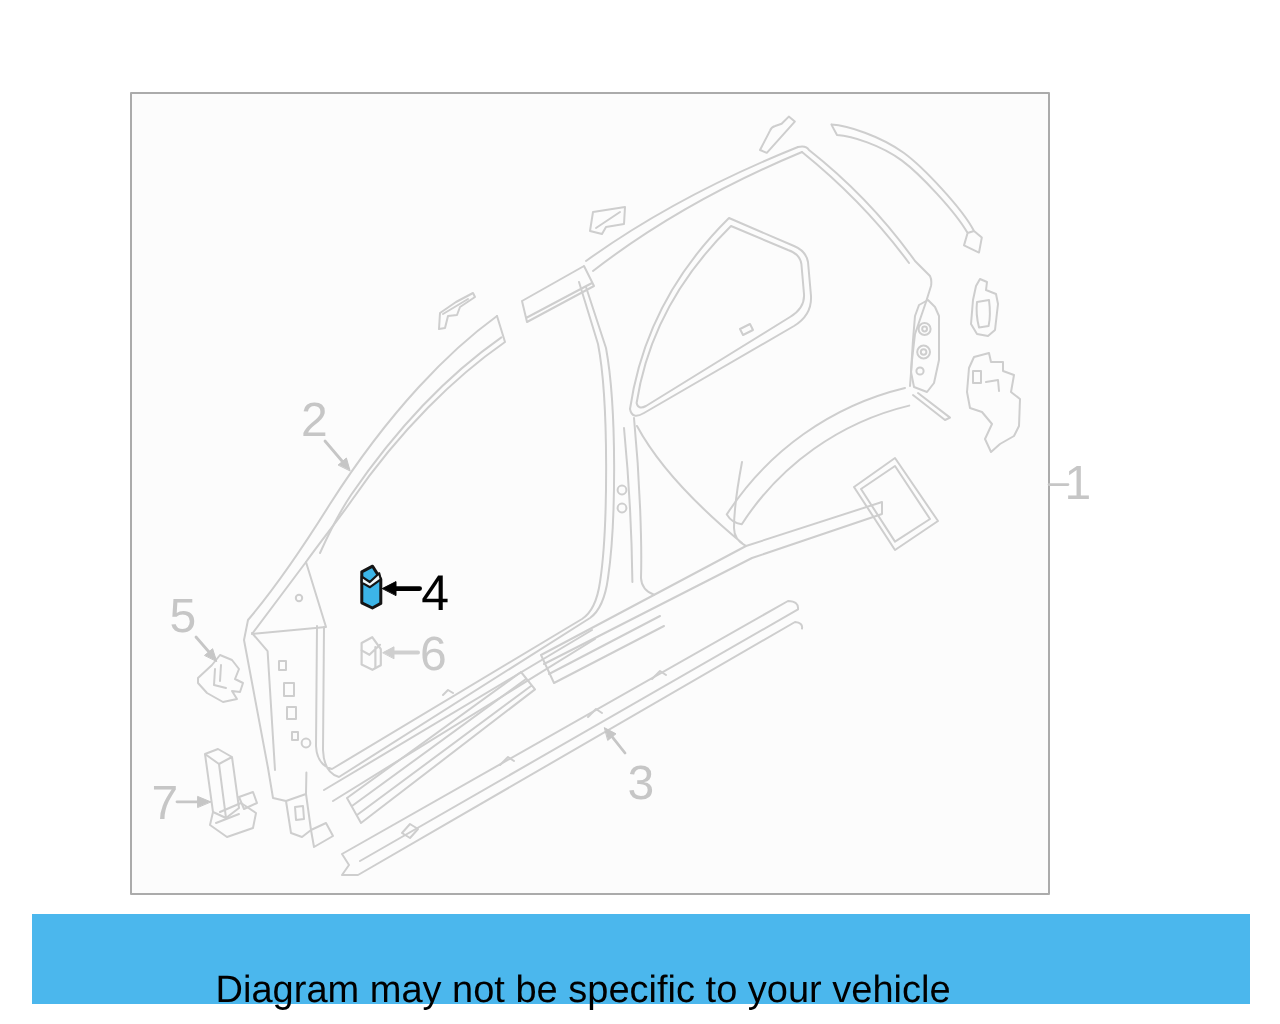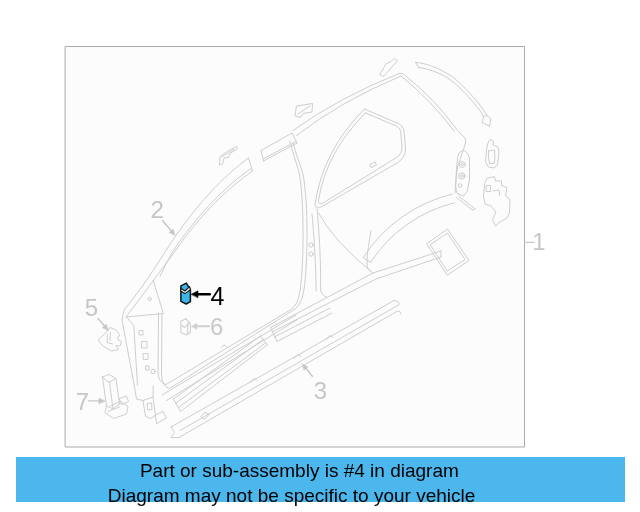--- a/index.html
+++ b/index.html
@@ -136,16 +136,15 @@
 <path d="M88.5,400.9 L99.5,400.9" stroke-width="1.4"></path>
         <path d="M105.3,400.9 L98.8,398.2 L98.8,403.6 Z" stroke-width="0.5"></path>
 <path d="M312.5,376.5 L306,368.3" stroke-width="1.4"></path>
         <path d="M302.3,363.9 L308,366.9 L304,370.1 Z" stroke-width="0.5"></path>
 <path d="M524.5,242.3 L534,242.3" stroke-width="1.3"></path>
 </g>
 </svg>
 
 <div class="banner"></div>
 
-<div class="bl" style="left:139.9px;top:460.9px">Part or sub-assembly is #4 in diagram</div>
 
 <div class="bl" style="left:107.8px;top:486px">Diagram may not be specific to your vehicle</div>
 </div>
 
 </body></html>

